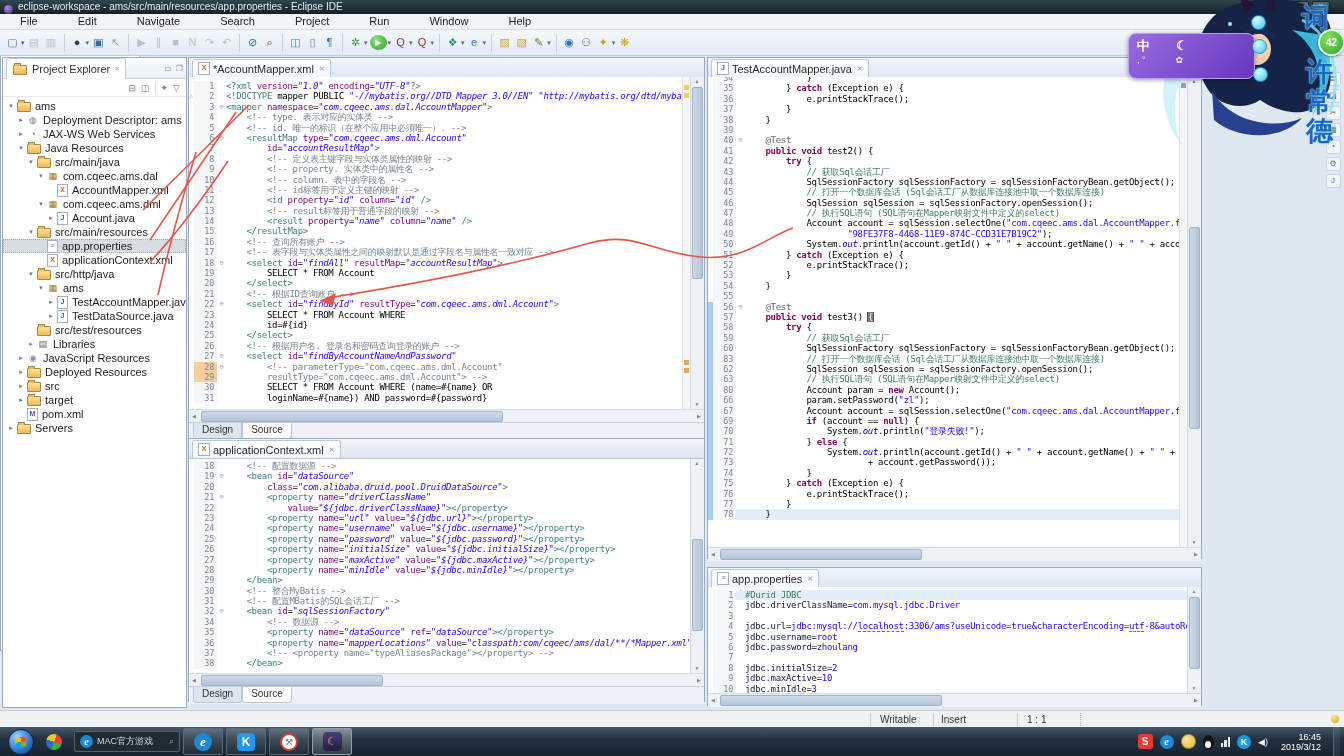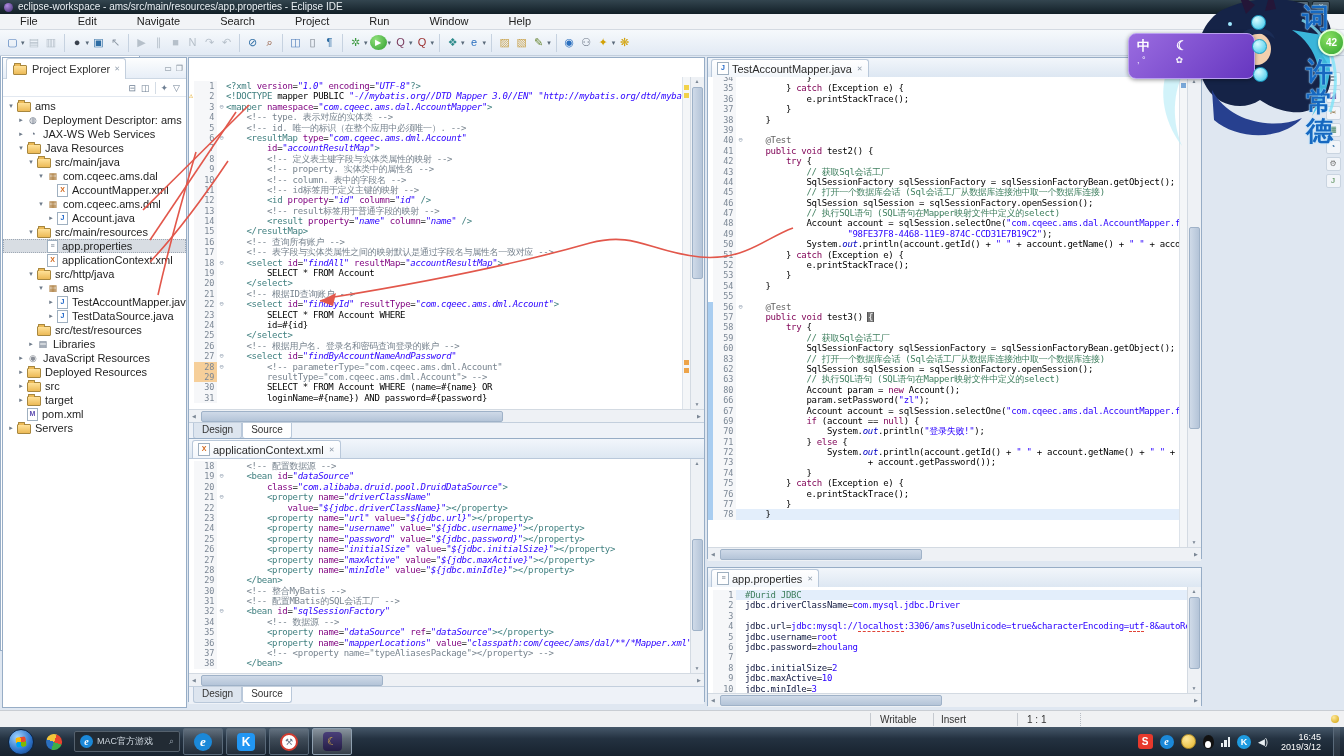--- a/index.html
+++ b/index.html
@@ -1,21 +1,21 @@
 <!DOCTYPE html>
 <html><head>
 <meta charset="utf-8">
 <style>
   html,body{margin:0;padding:0}
   body{width:1344px;height:756px;position:relative;overflow:hidden;background:#dfe7f1;
        font-family:"Liberation Sans",sans-serif;-webkit-font-smoothing:antialiased}
   
   #titlebar{position:absolute;left:0;top:0;width:1344px;height:14px;
     background:linear-gradient(#33454f,#121f27);color:#e8eef2;font-size:10px;line-height:14px;
-    display:flex;align-items:center;padding-left:4px;box-sizing:border-box}
+    display:flex;align-items:flex-end;padding-left:4px;box-sizing:border-box}
   #titlebar .appico{width:9px;height:9px;border-radius:50%;background:radial-gradient(circle at 35% 30%,#b08ae0,#3a2a6b);margin-right:5px}
   .winbtns{position:absolute;right:14px;top:1px;display:flex;gap:3px}
   .winbtns span{width:16px;height:9px;background:linear-gradient(#5a6d7a,#2c3b46);border:1px solid #18242c;
     color:#dfe8ee;font-size:6px;line-height:8px;text-align:center;border-radius:2px}
   #menubar{position:absolute;left:0;top:14px;width:1344px;height:15px;background:#f2f4f7;
     border-bottom:1px solid #d4dae2;display:flex;align-items:center;font-size:11px;color:#222}
   .mitem{padding:0 20px;height:15px;line-height:15px}
   #toolbar{position:absolute;left:0;top:30px;width:1344px;height:26px;
     background:linear-gradient(#f6f9fc,#e2eaf4);border-bottom:1px solid #c3cfdd;
     display:flex;align-items:center;padding-left:4px;box-sizing:border-box}
@@ -67,21 +67,21 @@
   .crow{display:flex;height:10.4px;line-height:10.4px;white-space:pre}
   .mk{width:5px;flex:none;font-size:7px;line-height:10px}
   .mk.r{background:#a9cdf0}
   .mk.warn{color:#e0a010}
   .gut{width:20px;flex:none;text-align:right;padding-right:3px;color:#7b8795;background:#f6f7f9;font-size:8.5px}
   .gut.o{background:#f6cf9a}
   .fold{width:9px;flex:none;color:#98a6b6;font-size:7px;text-align:center}
   .ctext{flex:1;overflow:hidden}
   .crow.h .ctext,.crow.h .fold{background:#e3eefb}
   .xt{color:#3f7f7f}.xa{color:#7f007f}.xv{color:#2a00ff;font-style:italic}.xc{color:#78848f}
-  .jk{color:#7f0055;font-weight:normal}.js{color:#2a00ff}.jc{color:#3f7f5f}.ja{color:#646464}
+  .jk{color:#7f0055;font-weight:bold}.js{color:#2a00ff}.jc{color:#3f7f5f}.ja{color:#646464}
   .jf{color:#0000c0;font-style:italic}
   .pc{color:#3f7f5f}.pk{color:#101840}.pv{color:#2a00ff}
   .sq{border-bottom:1px dashed #e04438}
   .cur{outline:1px solid #555;background:#777;color:#fff}
   
   .vsb{position:absolute;width:13px;background:#eef1f5;border-left:1px solid #d3dae2}
   .vsb .th{position:absolute;left:1px;right:1px;background:linear-gradient(90deg,#cfdae8,#b4c4d8);border:1px solid #9fb2c8;border-radius:2px}
   .vsb .sa{position:absolute;left:0;width:12px;height:9px;font-size:5px;color:#7b8795;text-align:center;line-height:9px}
   .ruler{position:absolute;width:8px;background:#f4f6f8;border-left:1px solid #dde3ea}
   .ruler i{position:absolute;left:1px;width:5px;height:5px;display:block}
@@ -366,20 +366,27 @@
       </div>
       <div class="trow" style="padding-left: 3px;">
         <span class="arr">▸</span>
         <span class="ti-folder"></span>
         <span class="tl">Servers</span>
       </div>
     </div>
 </div>
 
 <div id="g-am" class="egroup">
+  <div class="tabbar">
+    <span class="etab">
+      <span class="fi fi-xml">X</span>
+      <span>*AccountMapper.xml</span>
+      <span class="tclose">✕</span>
+    </span>
+  </div>
   <div class="code" id="ed-am" style="top:19px;height:332px;padding-top:4px">
       <div class="crow"><span class="mk"></span><span class="gut">1</span><span class="fold"></span><span class="ctext"><span class="xt">&lt;?</span><span class="xt">xml</span> <span class="xa">version</span>=<span class="xv">"1.0"</span> <span class="xa">encoding</span>=<span class="xv">"UTF-8"</span><span class="xt">?&gt;</span></span></div>
       <div class="crow"><span class="mk warn">⚠</span><span class="gut">2</span><span class="fold"></span><span class="ctext"><span class="xt">&lt;!</span><span class="xt">DOCTYPE</span> mapper PUBLIC <span class="xv">"-//mybatis.org//DTD Mapper 3.0//EN"</span> <span class="xv">"http://mybatis.org/dtd/mybatis-3-mapper.dtd"</span></span></div>
       <div class="crow"><span class="mk"></span><span class="gut">3</span><span class="fold">⊖</span><span class="ctext"><span class="xt">&lt;</span><span class="xt">mapper</span> <span class="xa">namespace</span>=<span class="xv">"com.cqeec.ams.dal.AccountMapper"</span><span class="xt">&gt;</span></span></div>
       <div class="crow"><span class="mk"></span><span class="gut">4</span><span class="fold"></span><span class="ctext"><span class="xc">    &lt;!-- type. 表示对应的实体类 --&gt;</span></span></div>
       <div class="crow"><span class="mk"></span><span class="gut">5</span><span class="fold"></span><span class="ctext"><span class="xc">    &lt;!-- id. 唯一的标识（在整个应用中必须唯一）. --&gt;</span></span></div>
       <div class="crow"><span class="mk"></span><span class="gut">6</span><span class="fold">⊖</span><span class="ctext">    <span class="xt">&lt;</span><span class="xt">resultMap</span> <span class="xa">type</span>=<span class="xv">"com.cqeec.ams.dml.Account"</span></span></div>
       <div class="crow"><span class="mk"></span><span class="gut">7</span><span class="fold"></span><span class="ctext">        <span class="xa">id</span>=<span class="xv">"accountResultMap"</span><span class="xt">&gt;</span></span></div>
       <div class="crow"><span class="mk"></span><span class="gut">8</span><span class="fold"></span><span class="ctext"><span class="xc">        &lt;!-- 定义表主键字段与实体类属性的映射 --&gt;</span></span></div>
       <div class="crow"><span class="mk"></span><span class="gut">9</span><span class="fold"></span><span class="ctext"><span class="xc">        &lt;!-- property. 实体类中的属性名 --&gt;</span></span></div>

